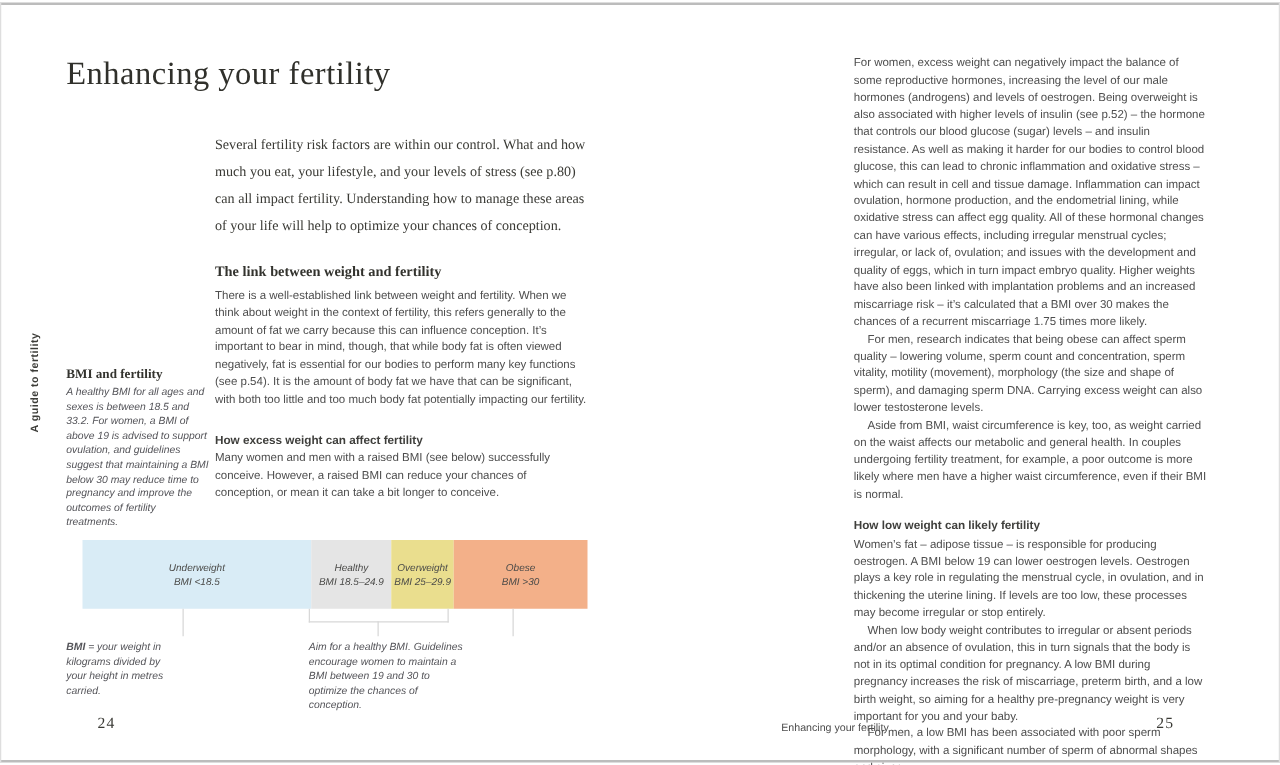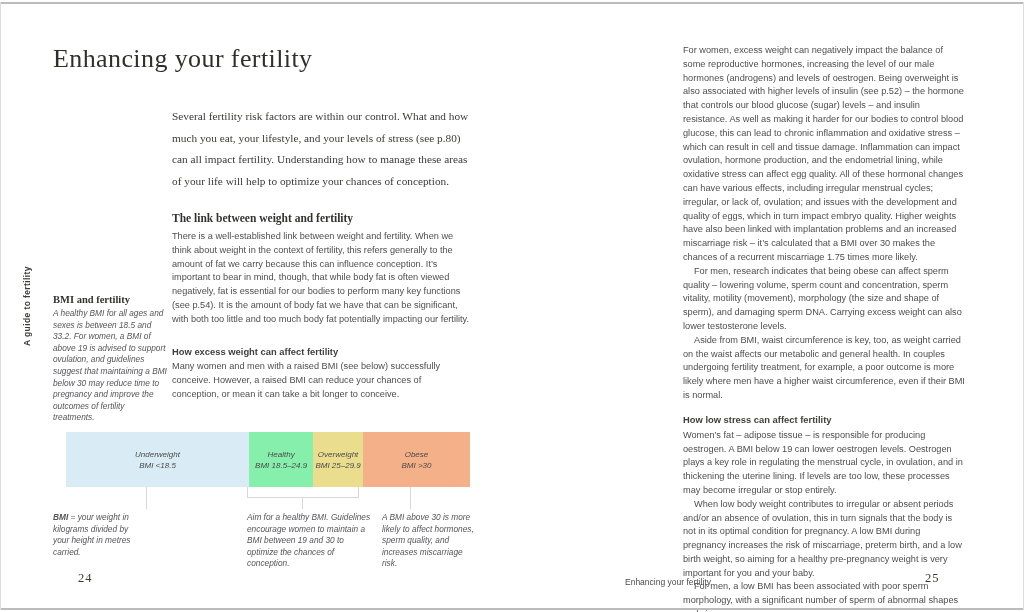--- a/index.html
+++ b/index.html
@@ -97,21 +97,21 @@
     <p class="note-body">A healthy BMI for all ages and sexes is between 18.5 and 33.2. For women, a BMI of above 19 is advised to support ovulation, and guidelines suggest that maintaining a BMI below 30 may reduce time to pregnancy and improve the outcomes of fertility treatments.</p>
   </div>
 
   <div class="bands">
     <div class="band b0" style="background: rgb(217, 236, 246);">
       <div class="lbl">
         <div>Underweight</div>
         <div>BMI &lt;18.5</div>
       </div>
     </div>
-    <div class="band b1" style="background: #86efac;">
+    <div class="band b1" style="background: #e5e5e5;">
       <div class="lbl">
         <div>Healthy</div>
         <div>BMI 18.5–24.9</div>
       </div>
     </div>
     <div class="band b2" style="background: rgb(234, 222, 142);">
       <div class="lbl">
         <div>Overweight</div>
         <div>BMI 25–29.9</div>
       </div>
@@ -124,29 +124,28 @@
     </div>
   </div>
 
   <div class="conn conn1"></div>
   <div class="bracket"></div>
   <div class="conn conn2"></div>
   <div class="conn conn3"></div>
 
   <div class="caption cap0"><span class="cap-lead">BMI</span><span> = your weight in kilograms divided by your height in metres carried.</span></div>
   <div class="caption cap2"><span>Aim for a healthy BMI. Guidelines encourage women to maintain a BMI between 19 and 30 to optimize the chances of conception.</span></div>
-  <div class="caption cap3"><span>A BMI above 30 is more likely to affect hormones, sperm quality, and increases miscarriage risk.</span></div>
 
   <div class="page-num pn-left">24</div>
 
   <div class="right-col">
     <p>For women, excess weight can negatively impact the balance of some reproductive hormones, increasing the level of our male hormones (androgens) and levels of oestrogen. Being overweight is also associated with higher levels of insulin (see p.52) – the hormone that controls our blood glucose (sugar) levels – and insulin resistance. As well as making it harder for our bodies to control blood glucose, this can lead to chronic inflammation and oxidative stress – which can result in cell and tissue damage. Inflammation can impact ovulation, hormone production, and the endometrial lining, while oxidative stress can affect egg quality. All of these hormonal changes can have various effects, including irregular menstrual cycles; irregular, or lack of, ovulation; and issues with the development and quality of eggs, which in turn impact embryo quality. Higher weights have also been linked with implantation problems and an increased miscarriage risk – it’s calculated that a BMI over 30 makes the chances of a recurrent miscarriage 1.75 times more likely.</p>
     <p class="indent">For men, research indicates that being obese can affect sperm quality – lowering volume, sperm count and concentration, sperm vitality, motility (movement), morphology (the size and shape of sperm), and damaging sperm DNA. Carrying excess weight can also lower testosterone levels.</p>
     <p class="indent">Aside from BMI, waist circumference is key, too, as weight carried on the waist affects our metabolic and general health. In couples undergoing fertility treatment, for example, a poor outcome is more likely where men have a higher waist circumference, even if their BMI is normal.</p>
-    <h3>How low stress can affect fertility</h3>
+    <h3>How low weight can likely fertility</h3>
     <p>Women’s fat – adipose tissue – is responsible for producing oestrogen. A BMI below 19 can lower oestrogen levels. Oestrogen plays a key role in regulating the menstrual cycle, in ovulation, and in thickening the uterine lining. If levels are too low, these processes may become irregular or stop entirely.</p>
     <p class="indent">When low body weight contributes to irregular or absent periods and/or an absence of ovulation, this in turn signals that the body is not in its optimal condition for pregnancy. A low BMI during pregnancy increases the risk of miscarriage, preterm birth, and a low birth weight, so aiming for a healthy pre-pregnancy weight is very important for you and your baby.</p>
     <p class="indent">For men, a low BMI has been associated with poor sperm morphology, with a significant number of sperm of abnormal shapes and sizes.</p>
   </div>
 
   <div class="footer-label">Enhancing your fertility</div>
   <div class="page-num pn-right">25</div>
 </div>
 
 </body></html>

